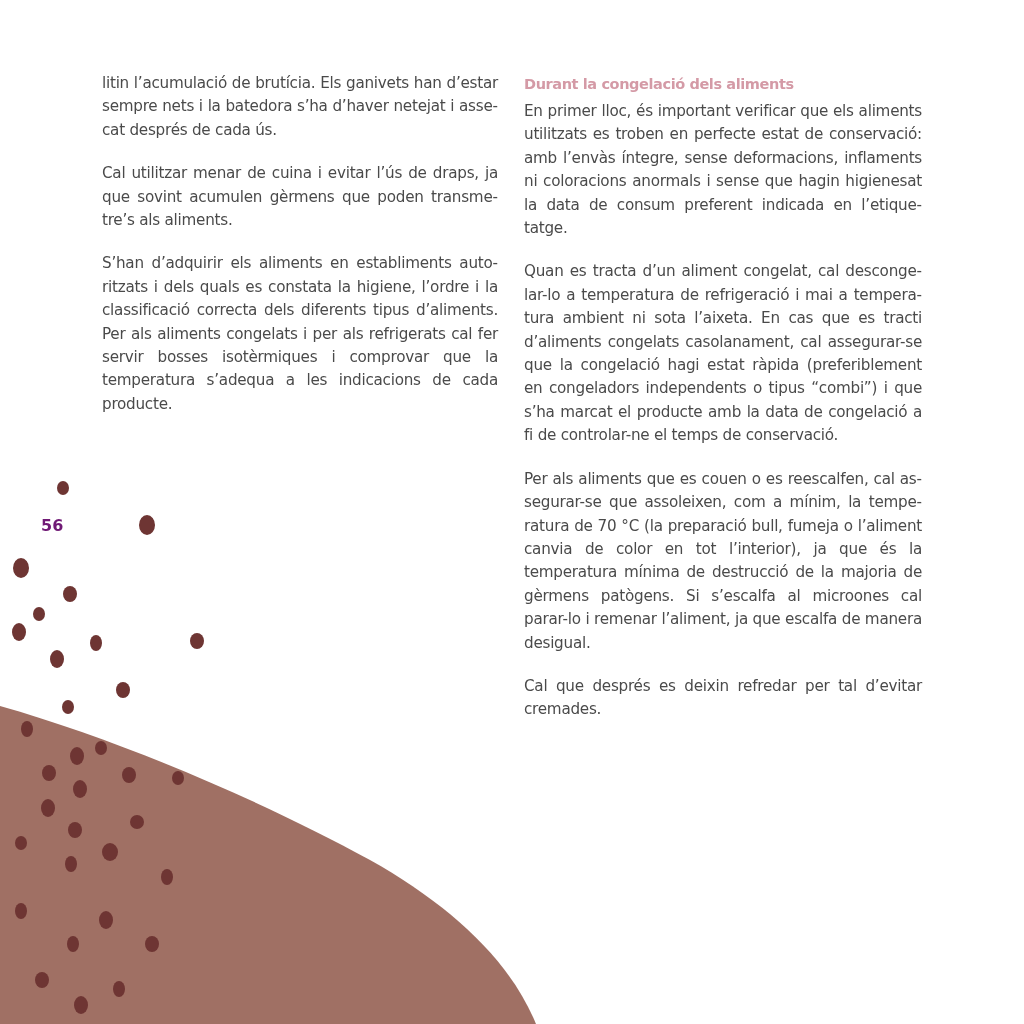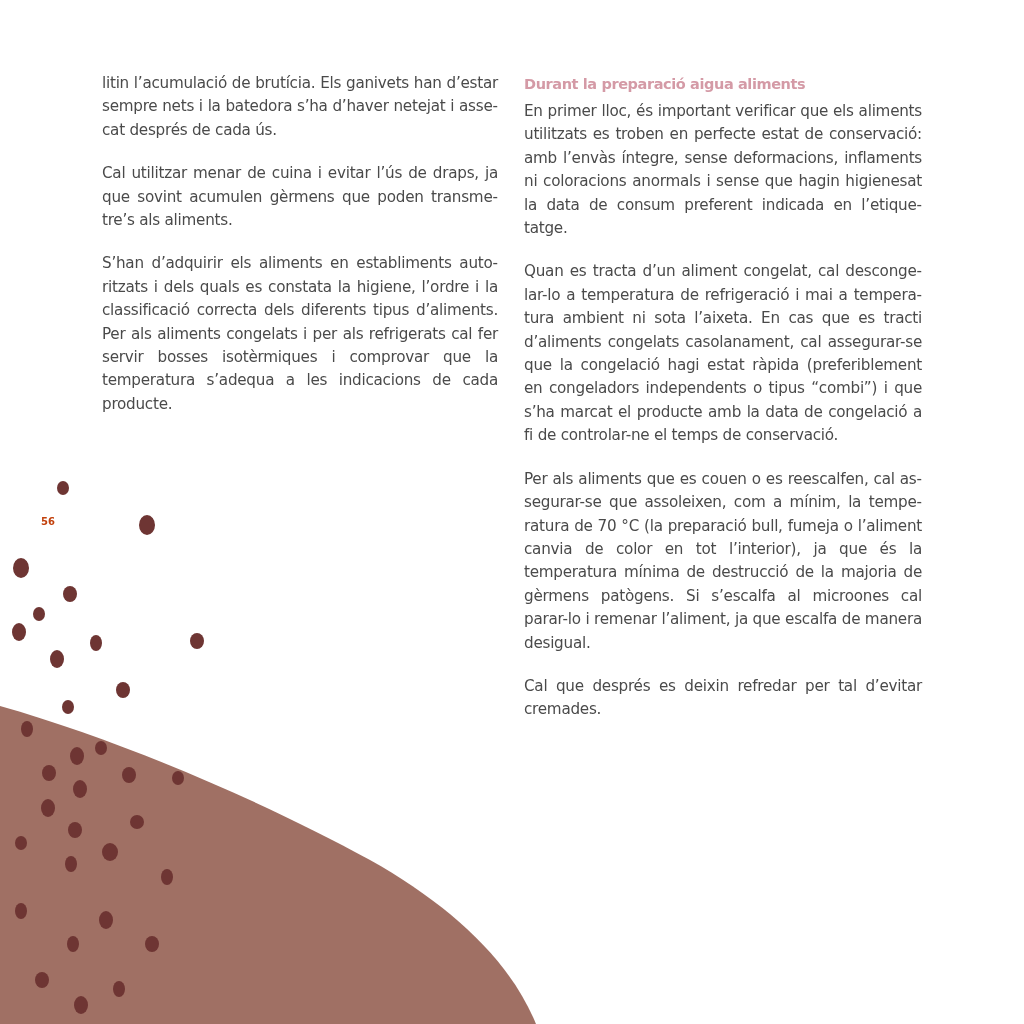--- a/index.html
+++ b/index.html
@@ -52,23 +52,23 @@
       font-size: 14.5px;
       line-height: 24px;
       font-weight: bold;
       color: #d49aa6;
       letter-spacing: -0.4px;
     }
     .page-number {
       position: absolute;
       left: 41px;
       top: 516px;
-      font-size: 10px;
+      font-size: 16px;
       font-weight: bold;
-      color: #c2410c;
+      color: #701a75;
       font-family: "DejaVu Sans", sans-serif;
     }
   </style>
 </head>
 <body>
 
 <div class="page">
 
   <svg class="decor" viewBox="0 0 1024 1024" xmlns="http://www.w3.org/2000/svg">
     <path d="M0,706 C120,740 260,800 370,860 C450,905 510,960 536,1024 L0,1024 Z" fill="#a07064"></path>
@@ -112,20 +112,20 @@
 
   <div class="page-number">56</div>
 
   <div class="column col-left">
     <p class="para">litin l’acumulació de brutícia. Els ganivets han d’estar sempre nets i la batedora s’ha d’haver netejat i asse­cat després de cada ús.</p>
     <p class="para">Cal utilitzar menar de cuina i evitar l’ús de draps, ja que sovint acumulen gèrmens que poden transme­tre’s als aliments.</p>
     <p class="para">S’han d’adquirir els aliments en establiments auto­ritzats i dels quals es constata la higiene, l’ordre i la classificació correcta dels diferents tipus d’aliments. Per als aliments congelats i per als refrigerats cal fer servir bosses isotèrmiques i comprovar que la temperatura s’adequa a les indicacions de cada producte.</p>
   </div>
 
   <div class="column col-right">
-    <h2 class="heading">Durant la preparació aigua aliments</h2>
+    <h2 class="heading">Durant la congelació dels aliments</h2>
     <p class="para">En primer lloc, és important verificar que els aliments utilitzats es troben en perfecte estat de conservació: amb l’envàs íntegre, sense deformacions, inflaments ni coloracions anormals i sense que hagin higiene­sat la data de consum preferent indicada en l’etique­tatge.</p>
     <p class="para">Quan es tracta d’un aliment congelat, cal desconge­lar-lo a temperatura de refrigeració i mai a tempera­tura ambient ni sota l’aixeta. En cas que es tracti d’ali­ments congelats casolanament, cal assegurar-se que la congelació hagi estat ràpida (preferiblement en congeladors independents o tipus “combi”) i que s’ha marcat el producte amb la data de congelació a fi de controlar-ne el temps de conservació.</p>
     <p class="para">Per als aliments que es couen o es reescalfen, cal as­segurar-se que assoleixen, com a mínim, la tempe­ratura de 70 °C (la preparació bull, fumeja o l’aliment canvia de color en tot l’interior), ja que és la tempera­tura mínima de destrucció de la majoria de gèrmens patògens. Si s’escalfa al microones cal parar-lo i re­menar l’aliment, ja que escalfa de manera desigual.</p>
     <p class="para">Cal que després es deixin refredar per tal d’evitar cremades.</p>
   </div>
 
 </div>
 
 </body></html>

